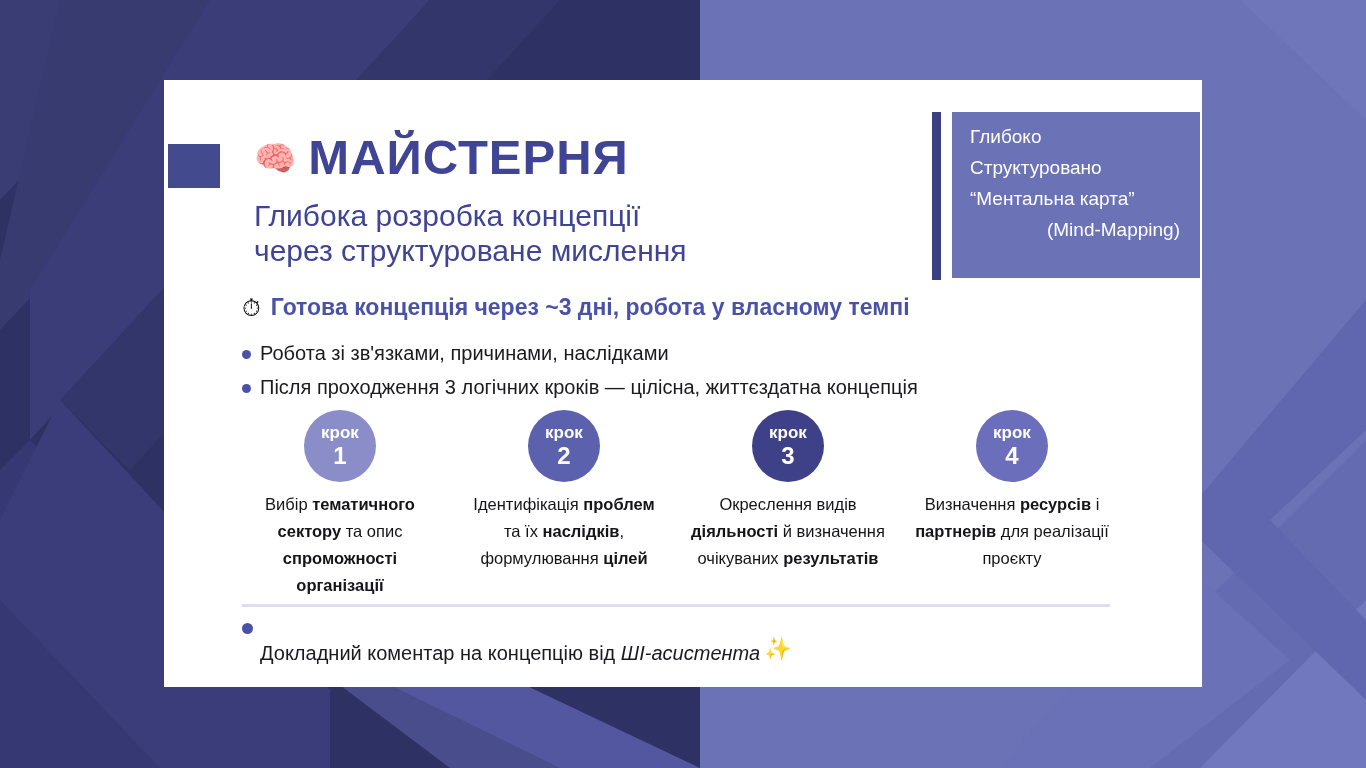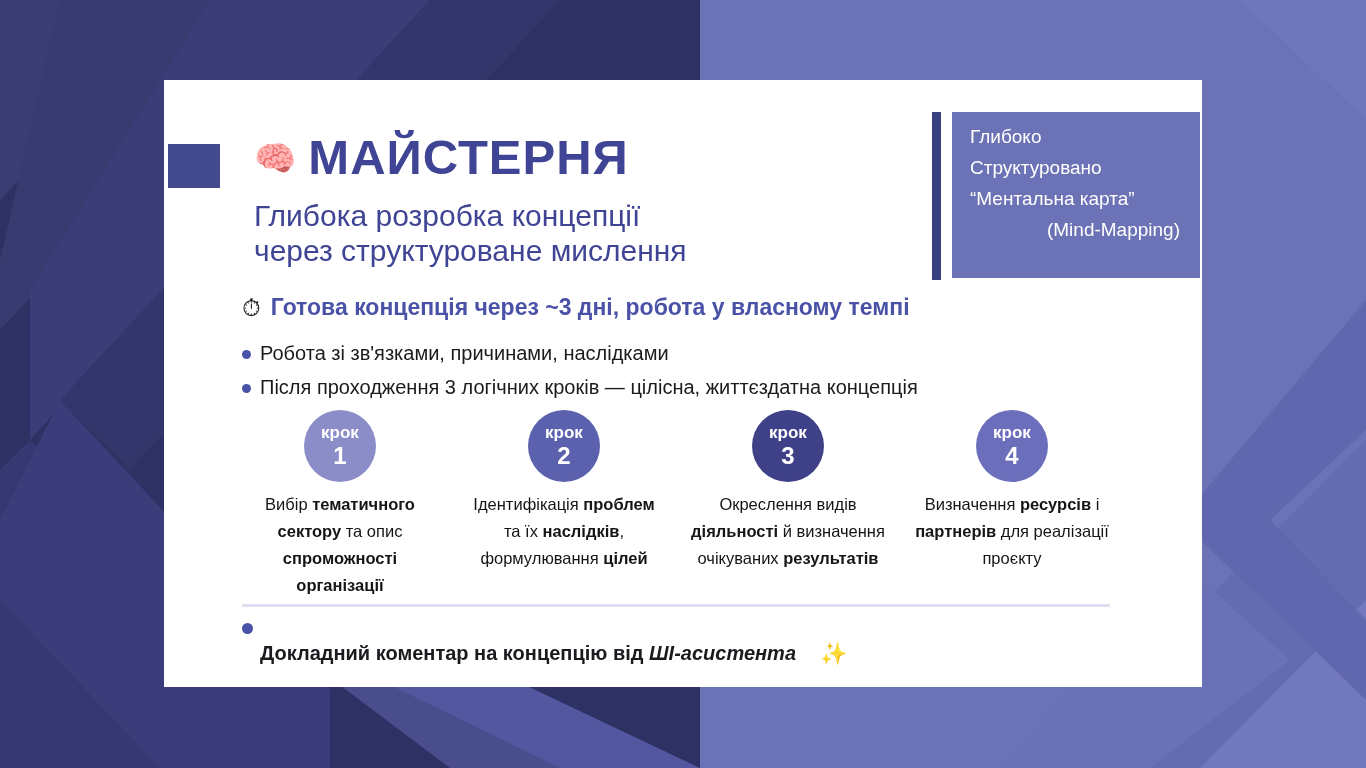--- a/index.html
+++ b/index.html
@@ -102,23 +102,22 @@
     position:absolute;left:242px;top:604px;width:868px;height:3px;
     background:#dedef0;z-index:4;
   }
 
   
   #footer{position:absolute;left:242px;top:623px;z-index:4;width:680px;}
   #footer-dot{
     width:11px;height:11px;border-radius:50%;background:#4a52a8;
   }
   #footer-row{
-    display:flex;align-items:flex-end;gap:20px;margin-top:8px;
+    display:flex;align-items:center;gap:0;margin-top:8px;
     padding-left:18px;
-    font-weight:bold;
   }
   #footer-text{font-size:20px;color:#1b1b1f;white-space:nowrap;}
   #footer-text i{font-style:italic;}
   #sparkle-icon{font-size:22px;line-height:1;margin-left:4px;margin-top:-10px;}
 </style>
 </head>
 <body>
 
 <svg id="bg" viewBox="0 0 1366 768" preserveAspectRatio="none">
   <rect x="0" y="0" width="1366" height="768" fill="#6b72b5"></rect>

